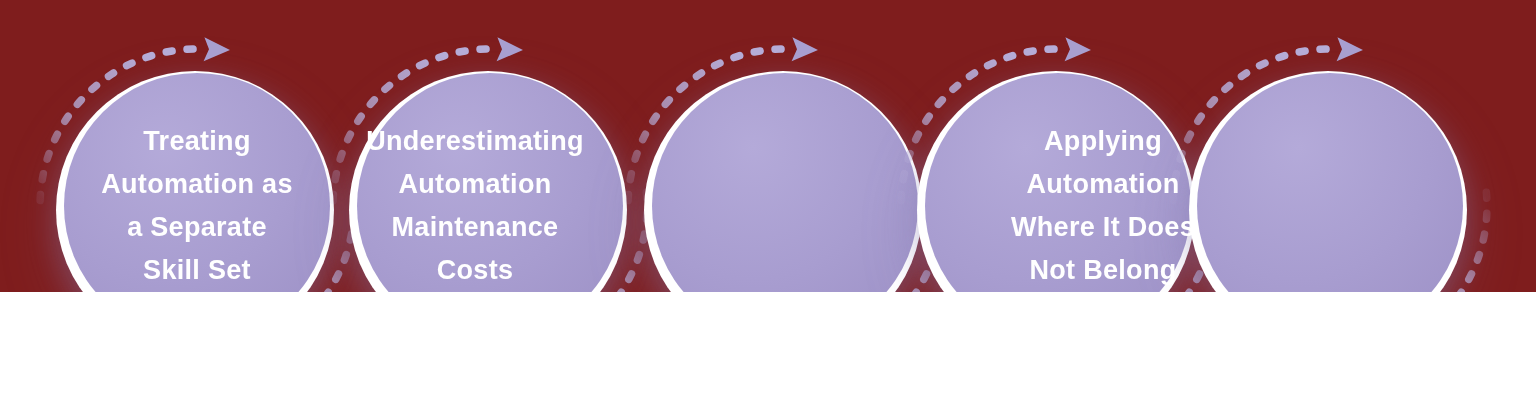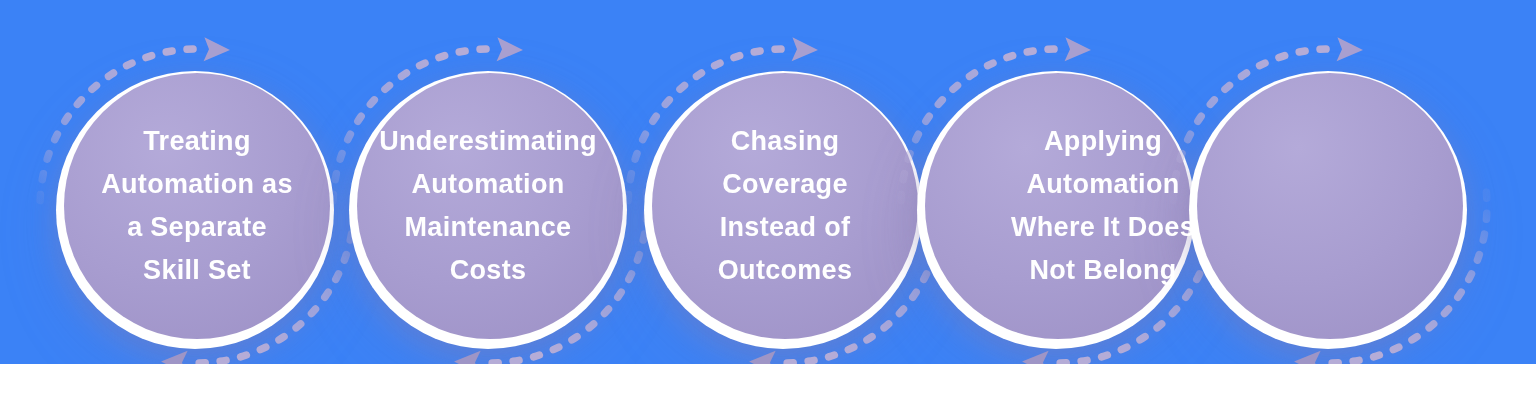--- a/index.html
+++ b/index.html
@@ -1,20 +1,20 @@
 <!DOCTYPE html>
 <html><head>
 <meta charset="utf-8">
 <style>
   html, body { margin: 0; padding: 0; }
   .canvas {
     position: relative;
     width: 1536px;
-    height: 364px;
-    background: #3b82f6;
+    height: 292px;
+    background: #7f1d1d;
     overflow: hidden;
     font-family: "Liberation Sans", sans-serif;
   }
   .diagram-svg { position: absolute; left: 0; top: 0; }
   .ring {
     fill: #ffffff;
     filter: drop-shadow(0 10px 14px rgba(132,122,176,0.35))
             drop-shadow(0 18px 26px rgba(132,122,176,0.18));
   }
   .arc {
@@ -109,26 +109,22 @@
       <polygon class="arrow-top" points="26,0 0,-12 5,0 0,12" transform="translate(7,-156.8) rotate(2)"></polygon>
       <path class="arc" stroke="url(#gFadeBottom)" d="M 156.4 -13.7 A 157 157 0 0 1 -8.2 156.8"></path>
       <polygon class="arrow-bottom" points="26,0 0,-12 5,0 0,12" transform="translate(-10,156.8) rotate(183)"></polygon>
     </g>
   </svg>
 
   <div class="label" style="left:52px">Treating
 Automation as
 a Separate
 Skill Set</div>
-  <div class="label" style="left:343px">Underestimating
+  <div class="label" style="left:330px">Underestimating
 Automation
 Maintenance
 Costs</div>
-  <div class="label" style="left:640px">Chasing
-Coverage
-Instead of
-Outcomes</div>
   <div class="label" style="left:958px">Applying
 Automation
 Where It Does
 Not Belong</div>
 
 </div>
 
 </body></html>

